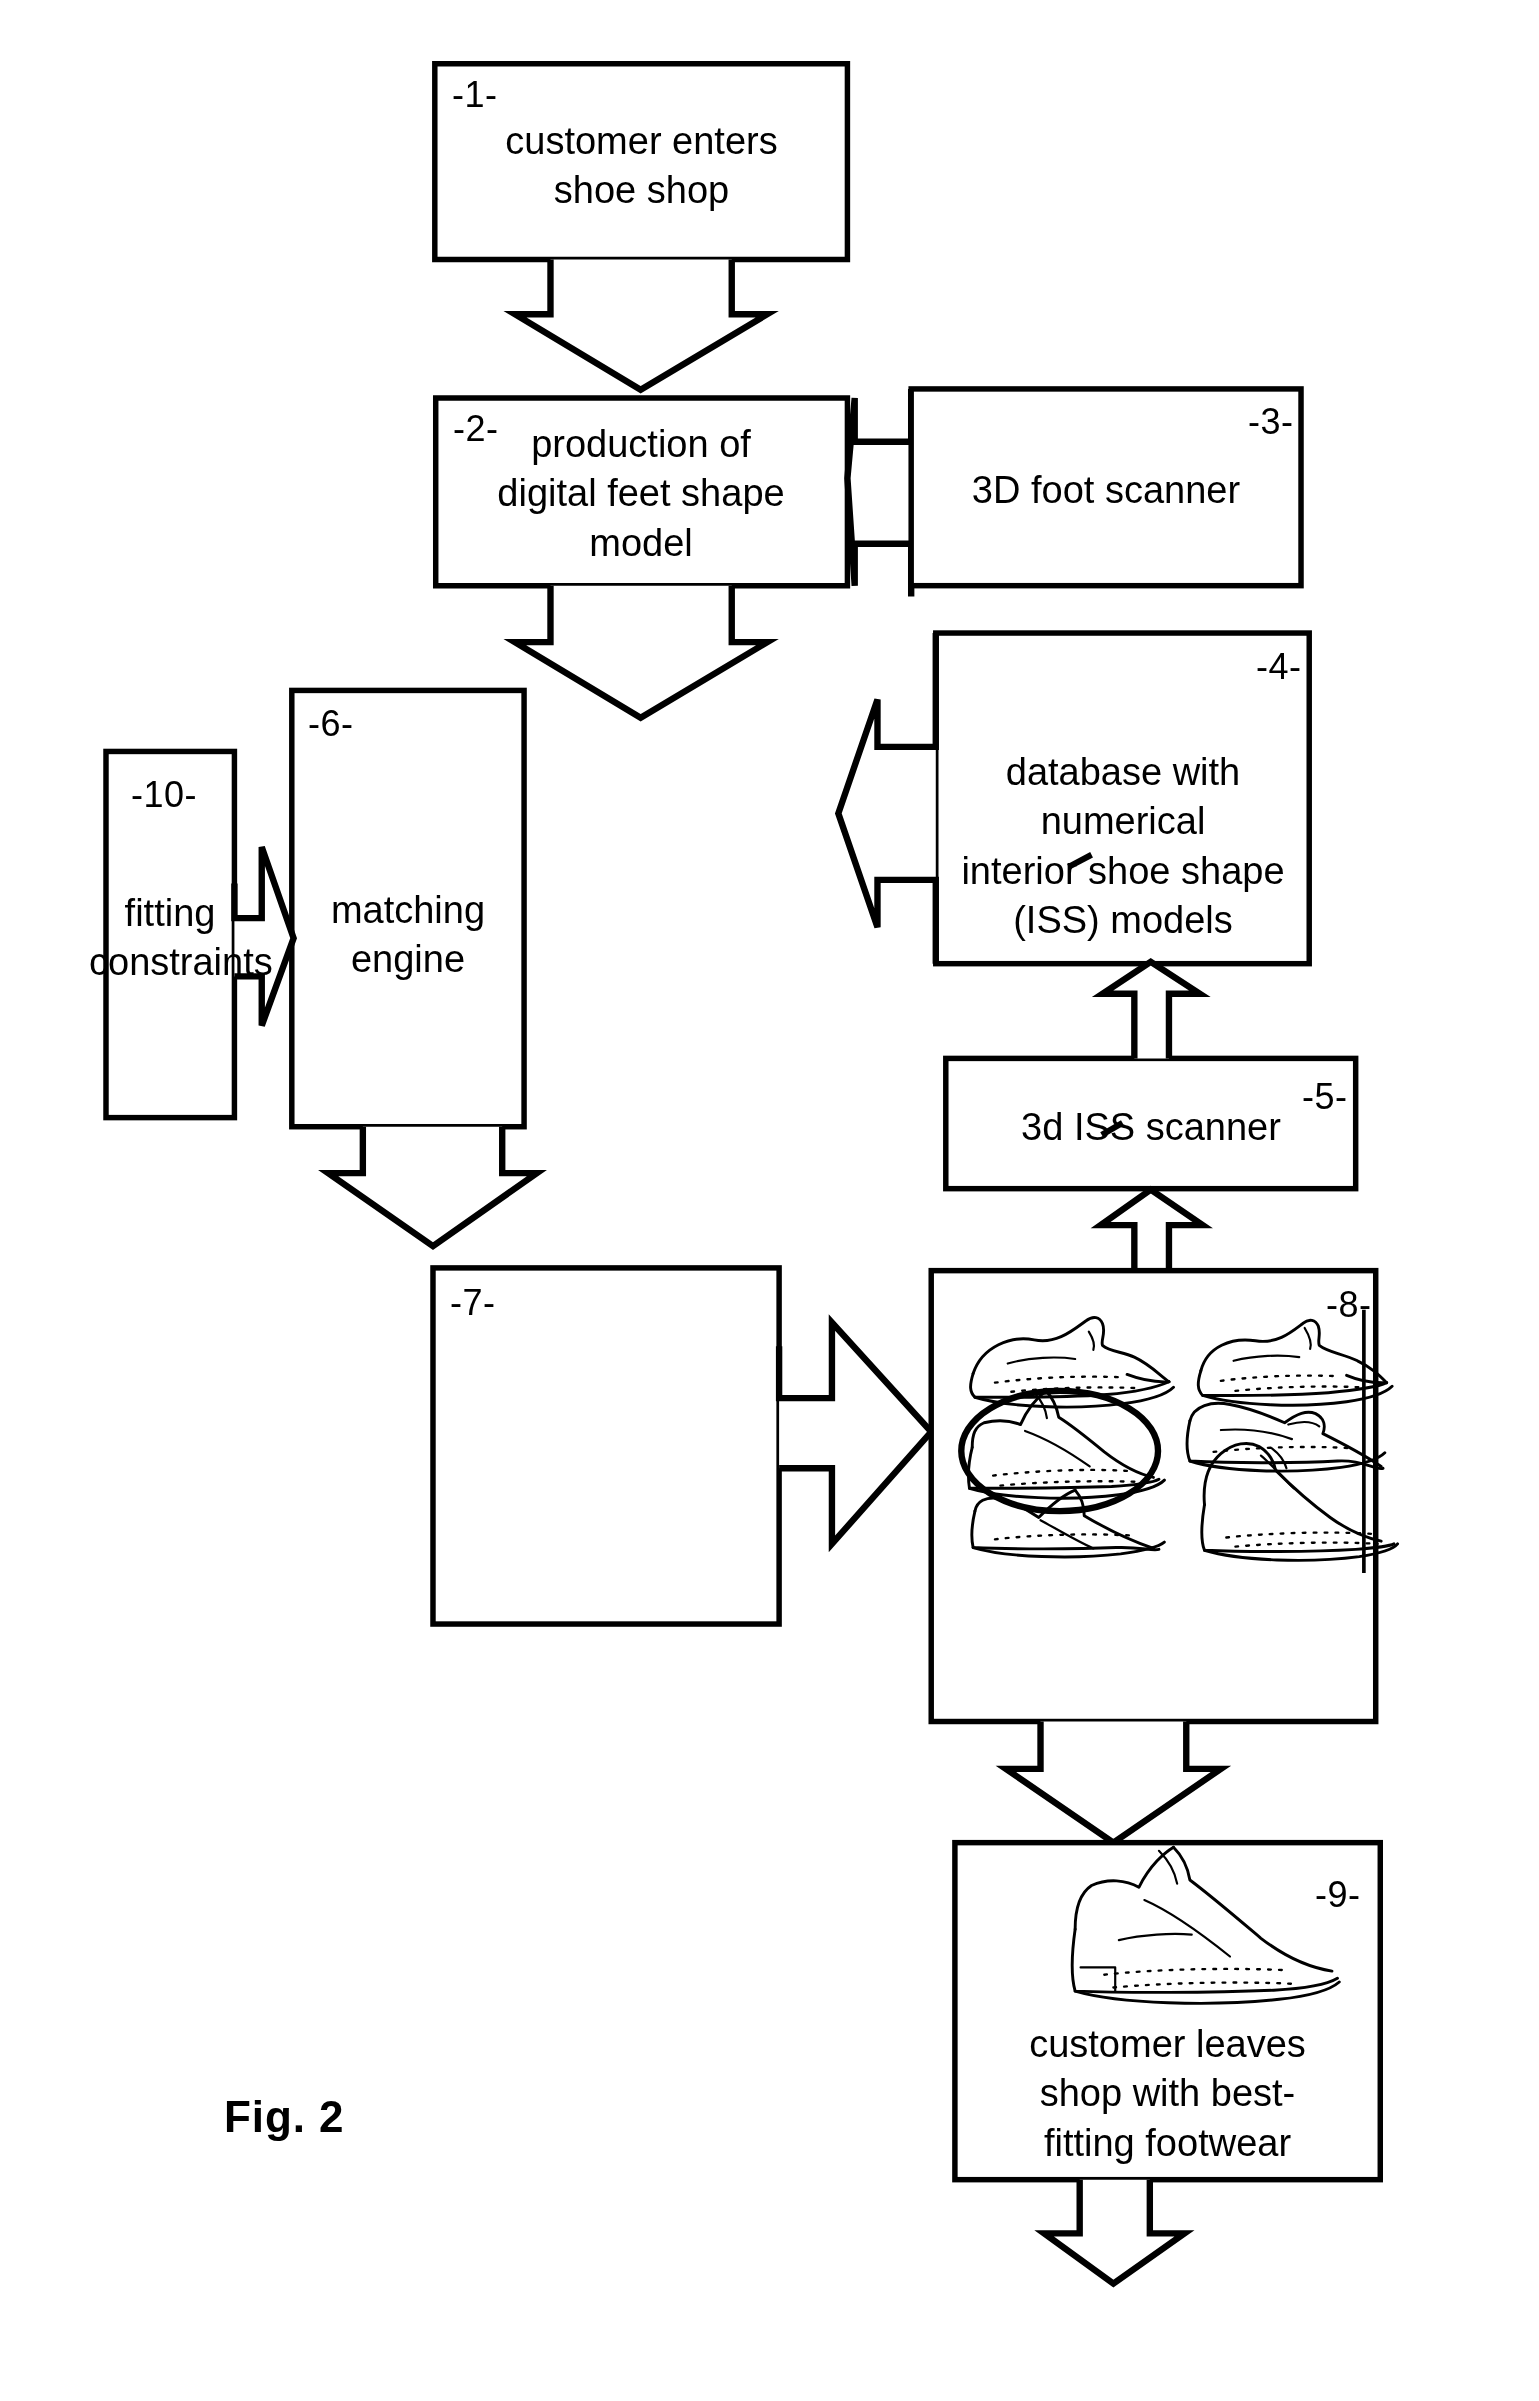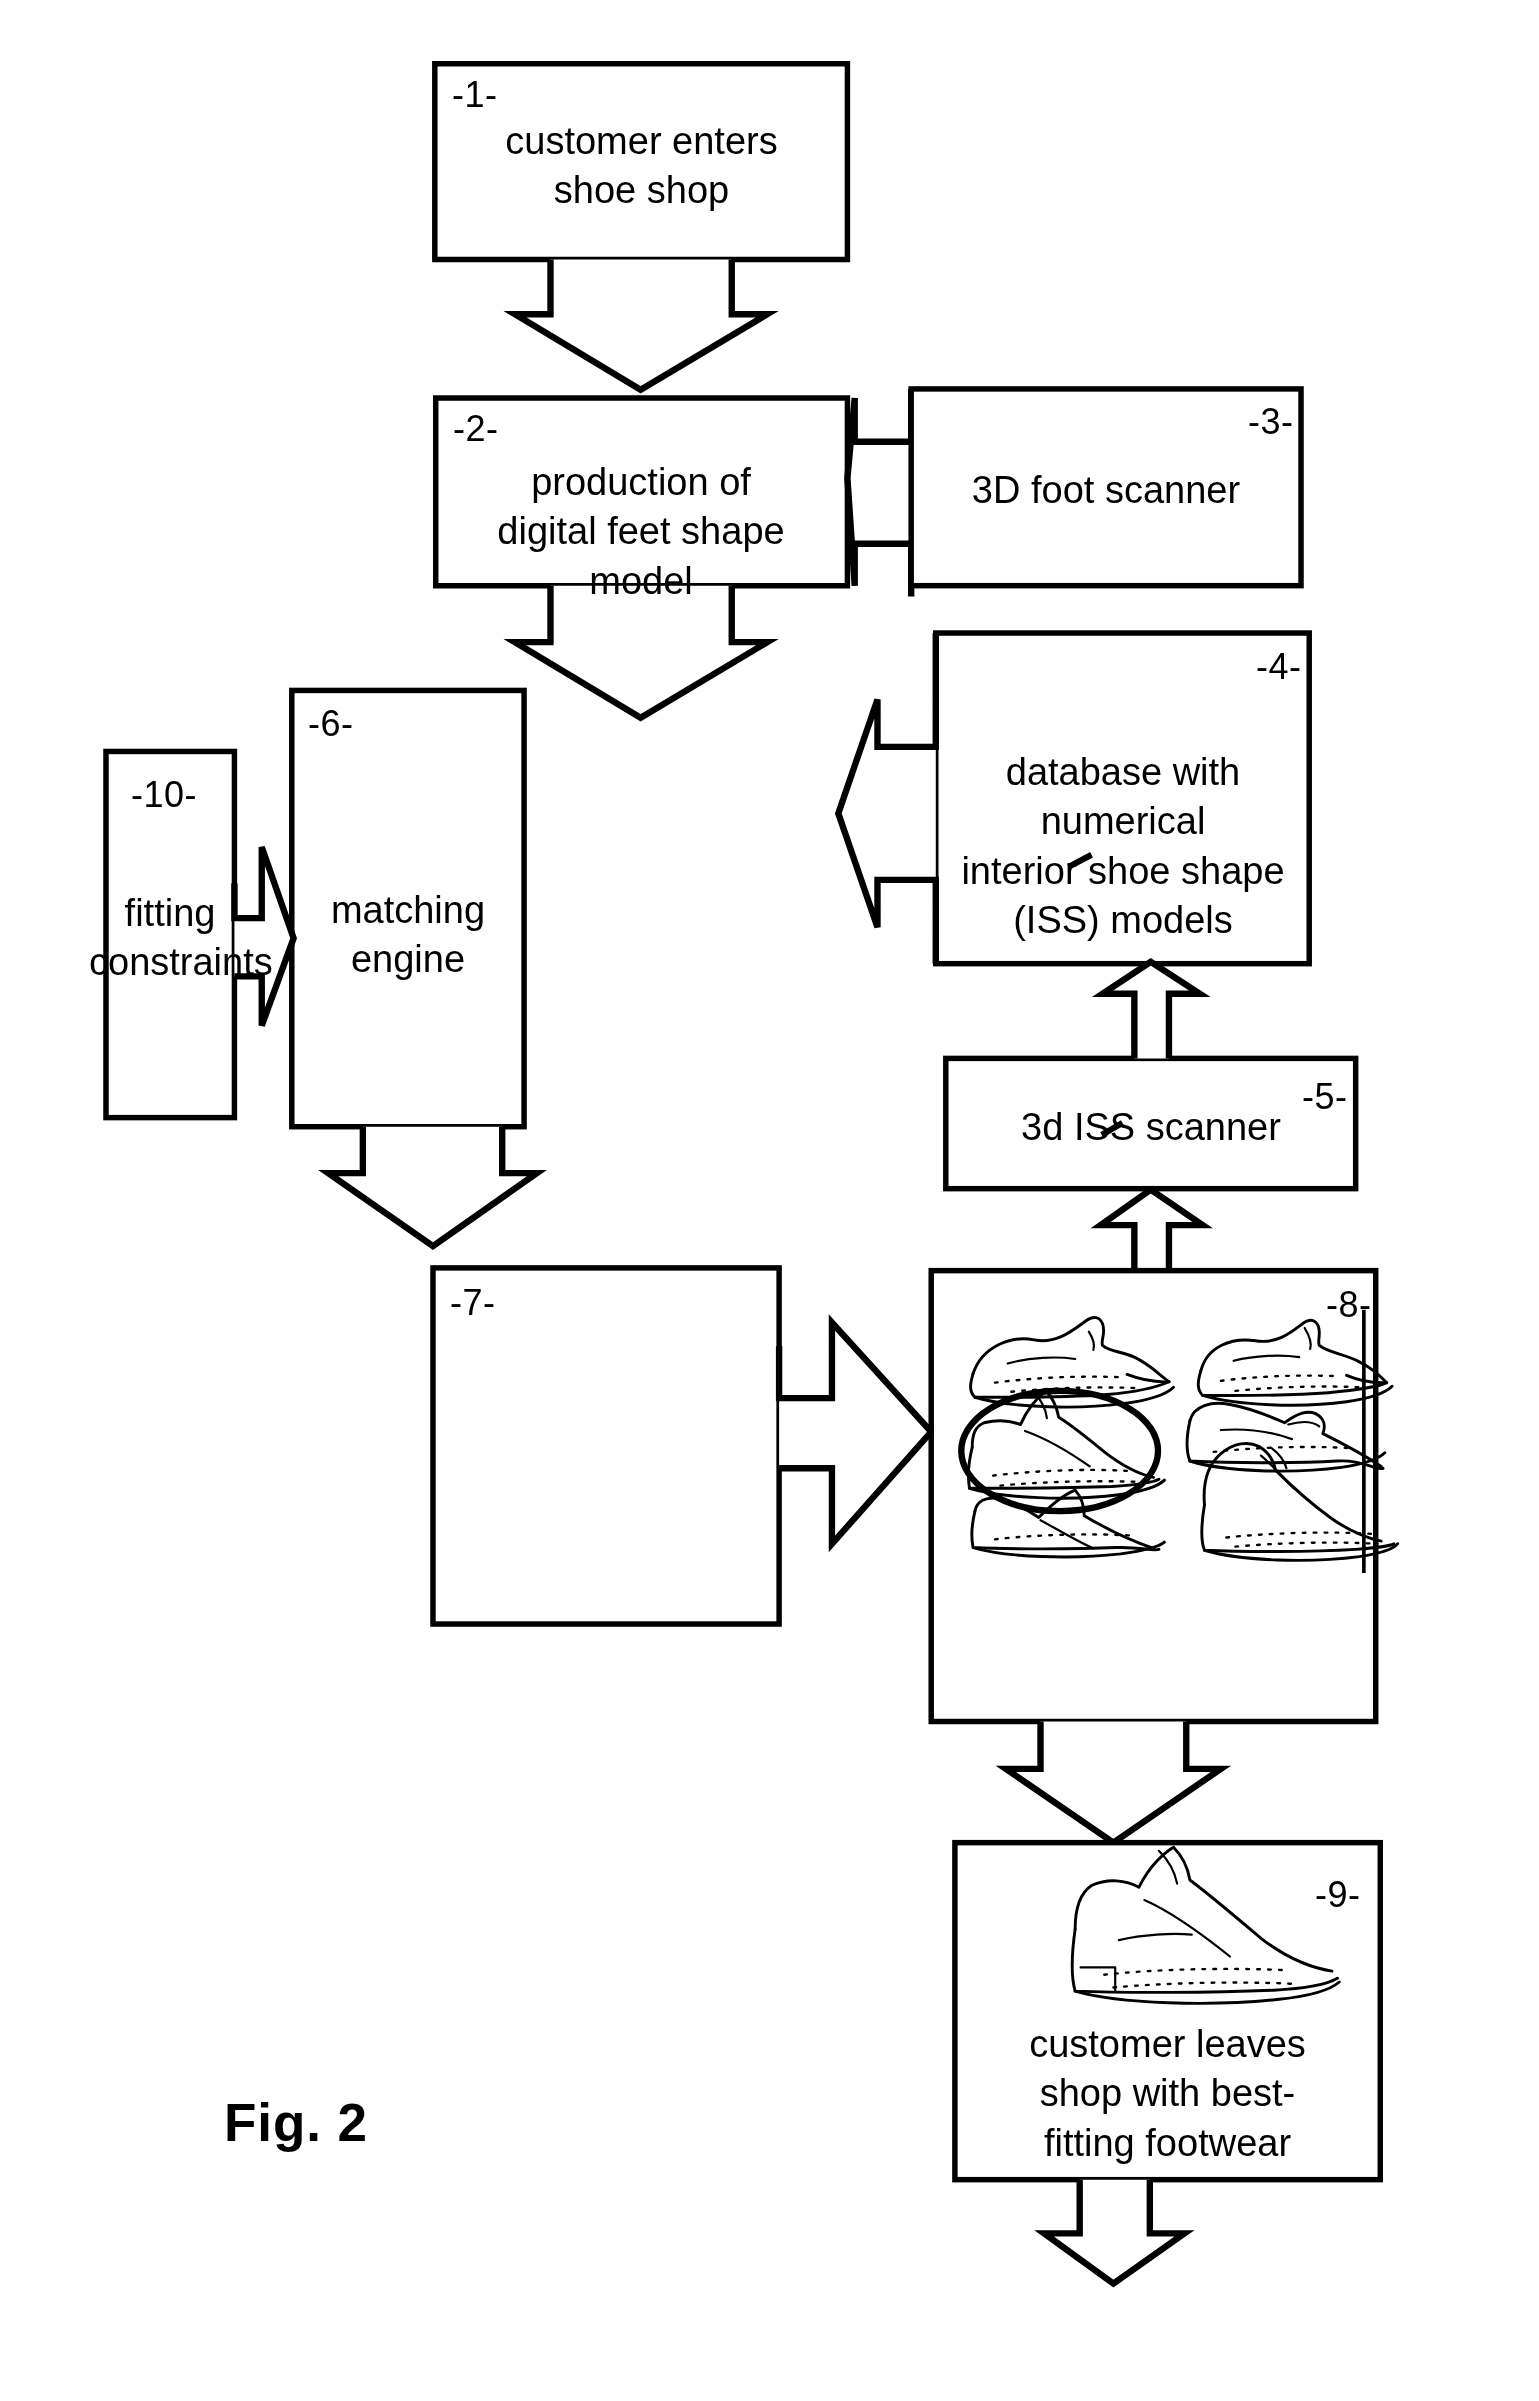--- a/index.html
+++ b/index.html
@@ -86,21 +86,21 @@
     font-family: "Liberation Sans", sans-serif;
     font-size: 38px;
     font-weight: 400;
     line-height: 1.30;
     text-align: center;
     white-space: pre-line;
   }
   .fig-caption {
     position: absolute;
     font-family: "Liberation Sans", sans-serif;
-    font-size: 53px;
+    font-size: 44px;
     font-weight: 700;
     letter-spacing: 0.9px;
     white-space: nowrap;
   }
   .strike-mark {
     position: absolute;
     background: #000000;
   }
 </style>
 </head>
@@ -231,21 +231,21 @@
 
     <path class="arrow-outline" d="M1185,2393 L1185,2452 L1146,2452 L1222,2507 L1300,2452 L1262,2452 L1262,2393"></path>
 
   </svg>
 
   <div class="ref-num" style="left:452px; top:77px;">-1-</div>
   <div class="box-text" style="left:435px; top:117px; width:413px;">customer enters
 shoe shop</div>
 
   <div class="ref-num" style="left:453px; top:411px;">-2-</div>
-  <div class="box-text" style="left:435px; top:458px; width:412px;">production of
+  <div class="box-text" style="left:435px; top:420px; width:412px;">production of
 digital feet shape
 model</div>
 
   <div class="ref-num" style="left:1248px; top:404px;">-3-</div>
   <div class="box-text" style="left:911px; top:466px; width:390px;">3D foot scanner</div>
 
   <div class="ref-num" style="left:1256px; top:649px;">-4-</div>
   <div class="box-text" style="left:936px; top:704px; width:374px;margin-top:44px;">database with
 numerical
 interior shoe shape

